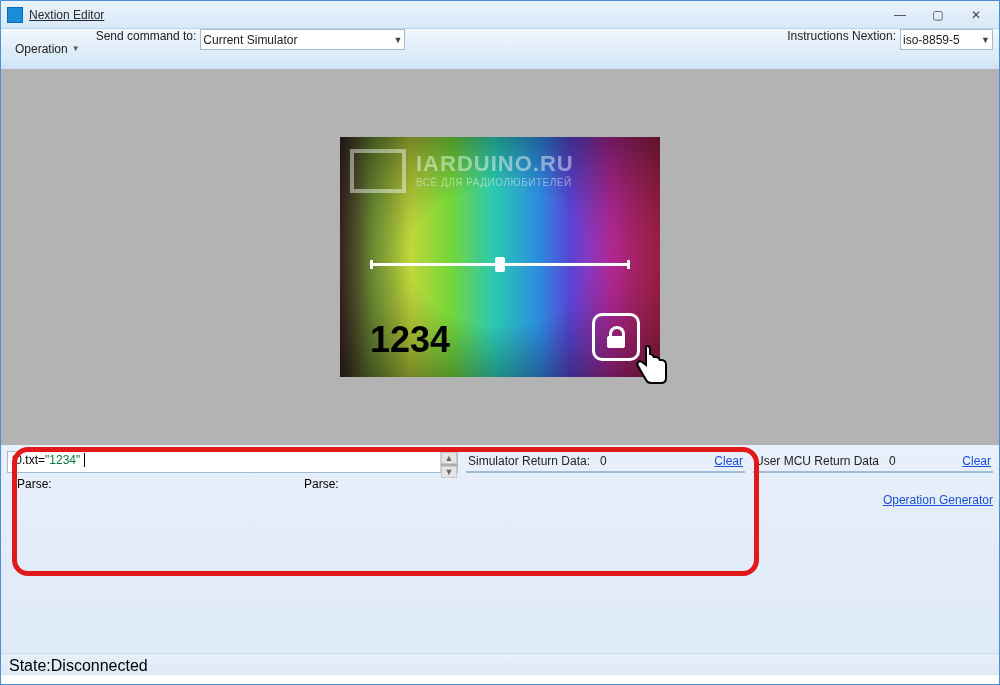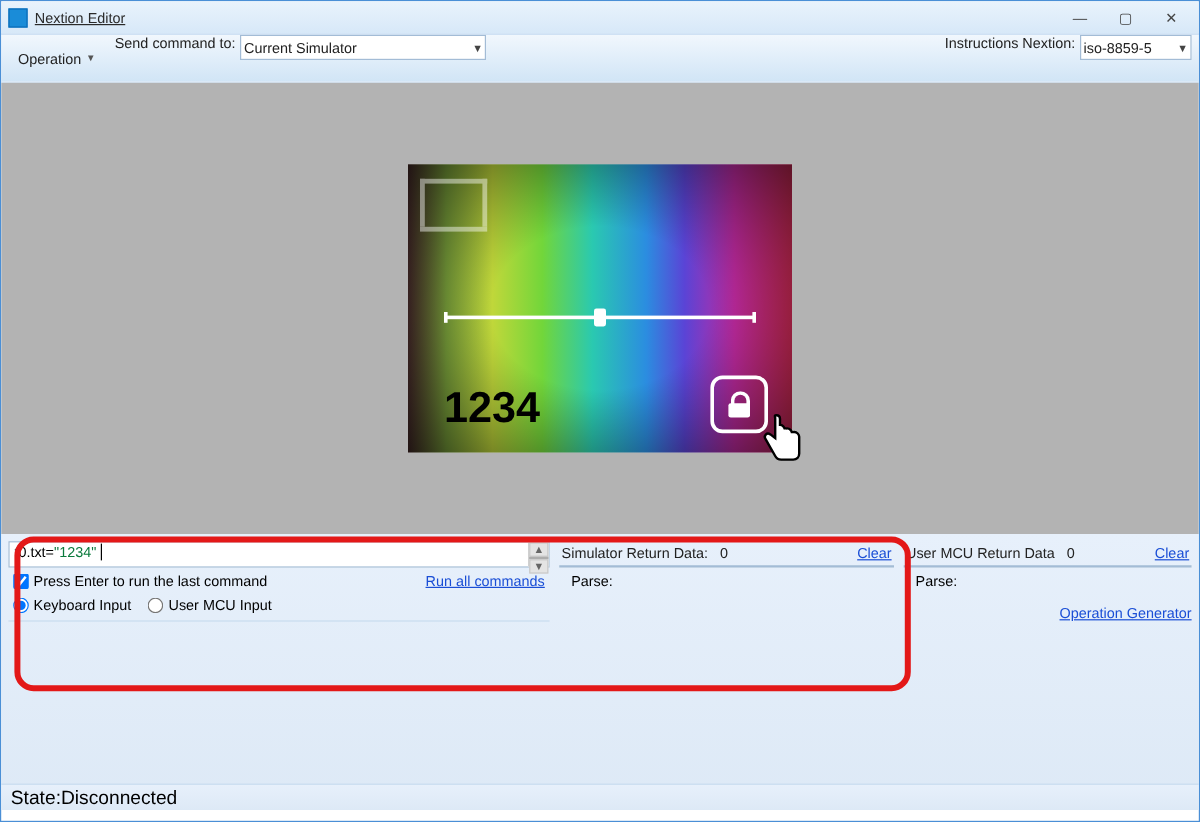--- a/index.html
+++ b/index.html
@@ -113,20 +113,24 @@
     <span class="dd-arrow">▼</span>
   </div>
 </div>
 
 <div class="preview-panel">
   <div class="display">
     <div class="bg-gradient"></div>
     <div class="vignette"></div>
     <div class="watermark">
       <div class="wm-logo"></div>
+      <div class="wm-text">
+        <div class="wm-title">IARDUINO.RU</div>
+        <div class="wm-sub">ВСЁ ДЛЯ РАДИОЛЮБИТЕЛЕЙ</div>
+      </div>
     </div>
     <div class="slider-track">
       <div class="slider-thumb"></div>
     </div>
     <div class="number-text">1234</div>
     <div class="icon-btn">
       <div class="lock-ic"></div>
     </div>
     <div class="cursor-hand" style="right:-14px; bottom:-14px;">
       <svg viewBox="0 0 44 48">
@@ -166,38 +170,20 @@
     <div class="panel-col usermcu-col">
       <div class="panel-header">
         <span><span>User MCU Return Data</span>&nbsp;&nbsp;&nbsp;<span>0</span></span>
         <span class="link">Clear</span>
       </div>
       <div class="panel-body usermcu-body"></div>
     </div>
   </div>
 
   <div class="below-panels">
-    <div class="below-left">
-      <div class="footer-row1">
-        <input type="checkbox" checked="" style="margin-right: 4px;">
-        <span class="hint">Press Enter to run the last command</span>
-        <span class="spacer" style="flex:1"></span>
-        <span class="link">Run all commands</span>
-      </div>
-      <div class="radio-row">
-        <label class="radio-item">
-          <input type="radio" name="inp" checked="" style="">
-          <span>Keyboard Input</span>
-        </label>
-        <label class="radio-item">
-          <input type="radio" name="inp" style="">
-          <span>User MCU Input</span>
-        </label>
-      </div>
-    </div>
     <div class="below-mid">
       <div class="footer-row1">
           <span class="parse-l">Parse:</span>
         </div>
     </div>
     <div class="below-right">
       <div class="footer-row1" style="width:100%">
           <span class="parse-l">Parse:</span>
         </div>
       <div style="flex:1"></div>

